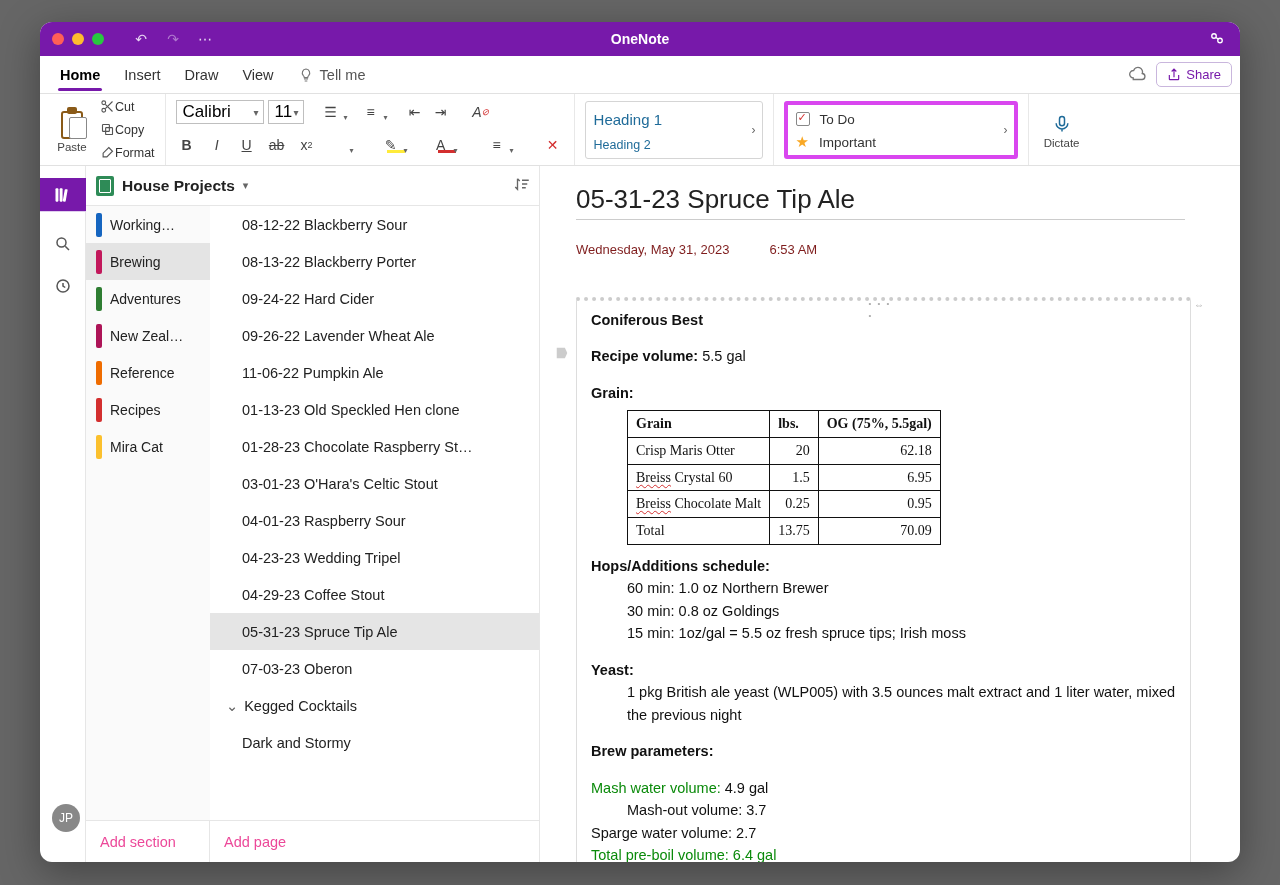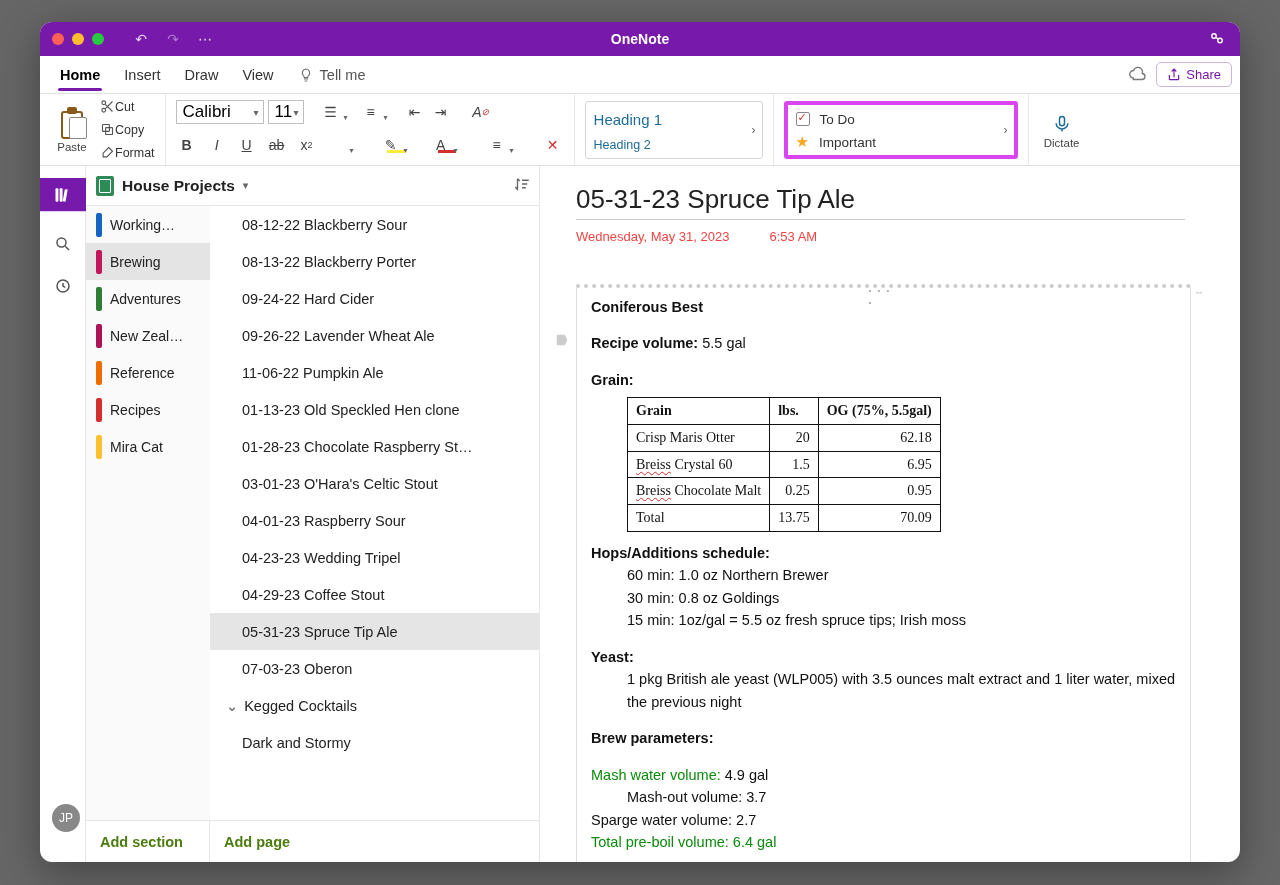--- a/index.html
+++ b/index.html
@@ -74,25 +74,25 @@
   .sect { height:37px; display:flex; align-items:center; gap:8px; padding:0 10px; font-size:14px; color:#222; cursor:pointer; overflow:hidden; white-space:nowrap;}
   .sect .tab{width:6px; height:24px; border-radius:2px; flex-shrink:0;}
   .sect.sel{background:#e4e4e4;font-weight:500;}
   .pages { flex:1; overflow:auto; }
   .page { height:37px; display:flex; align-items:center; padding:0 16px 0 32px; font-size:14.5px; color:#222; cursor:pointer; border-bottom:0;}
   .page.sel{background:#e5e5e5;}
   .page.group{padding-left:16px; color:#222;}
   .page.group .chev{margin-right:6px; color:#666;}
   .page.sub{padding-left:32px;}
   .nav-footer{ height:42px; display:flex; border-top:1px solid #e6e6e6; }
-  .nav-footer .btn{ flex:1; display:flex; align-items:center; padding-left:14px; color:#4d7c0f; font-size:14.5px; font-weight:700; cursor:pointer;}
+  .nav-footer .btn{ flex:1; display:flex; align-items:center; padding-left:14px; color:#ec4899; font-size:14.5px; font-weight:400; cursor:pointer;}
   .nav-footer .btn:first-child{border-right:1px solid #e6e6e6; width:124px; flex:none;}
   .content { flex:1; overflow:auto; padding:18px 36px 0 36px; position:relative;}
   .page-title{font-size:26px; color:#222; font-weight:400; border-bottom:1px solid #ccc; padding-bottom:4px; width:97%;}
-  .page-meta{display:flex; gap:40px; font-size:13px; color:#ef4444; margin-top:9px;}
+  .page-meta{display:flex; gap:40px; font-size:13px; color:#7f1d1d; margin-top:22px;}
   .note-frame { margin-top:40px; border:1px solid #ddd; border-top:4px dotted #ccc; width:615px; padding:8px 14px 14px 14px; font-size:14.5px; color:#111; line-height:1.55; position:relative;}
   .note-frame .handle{position:absolute; left:50%; top:-3px; width:30px; height:4px; color:#aaa; font-size:8px; letter-spacing:2px; transform:translateX(-50%);}
   .note-frame .move{position:absolute; right:-14px; top:-4px; color:#aaa; font-size:10px;}
   .note-frame .cursor{position:absolute; left:-22px; top:44px; color:#bbb;}
   .bold{font-weight:700;}
   .indent{margin-left:36px;}
   table.grain{border-collapse:collapse; margin:6px 0 10px 36px;}
   table.grain th, table.grain td{border:1px solid #111; padding:2px 8px; font-size:14px;font-family:Liberation Serif, serif;}
   table.grain th{text-align:left; font-weight:700;}
   table.grain td.num{text-align:right;}

